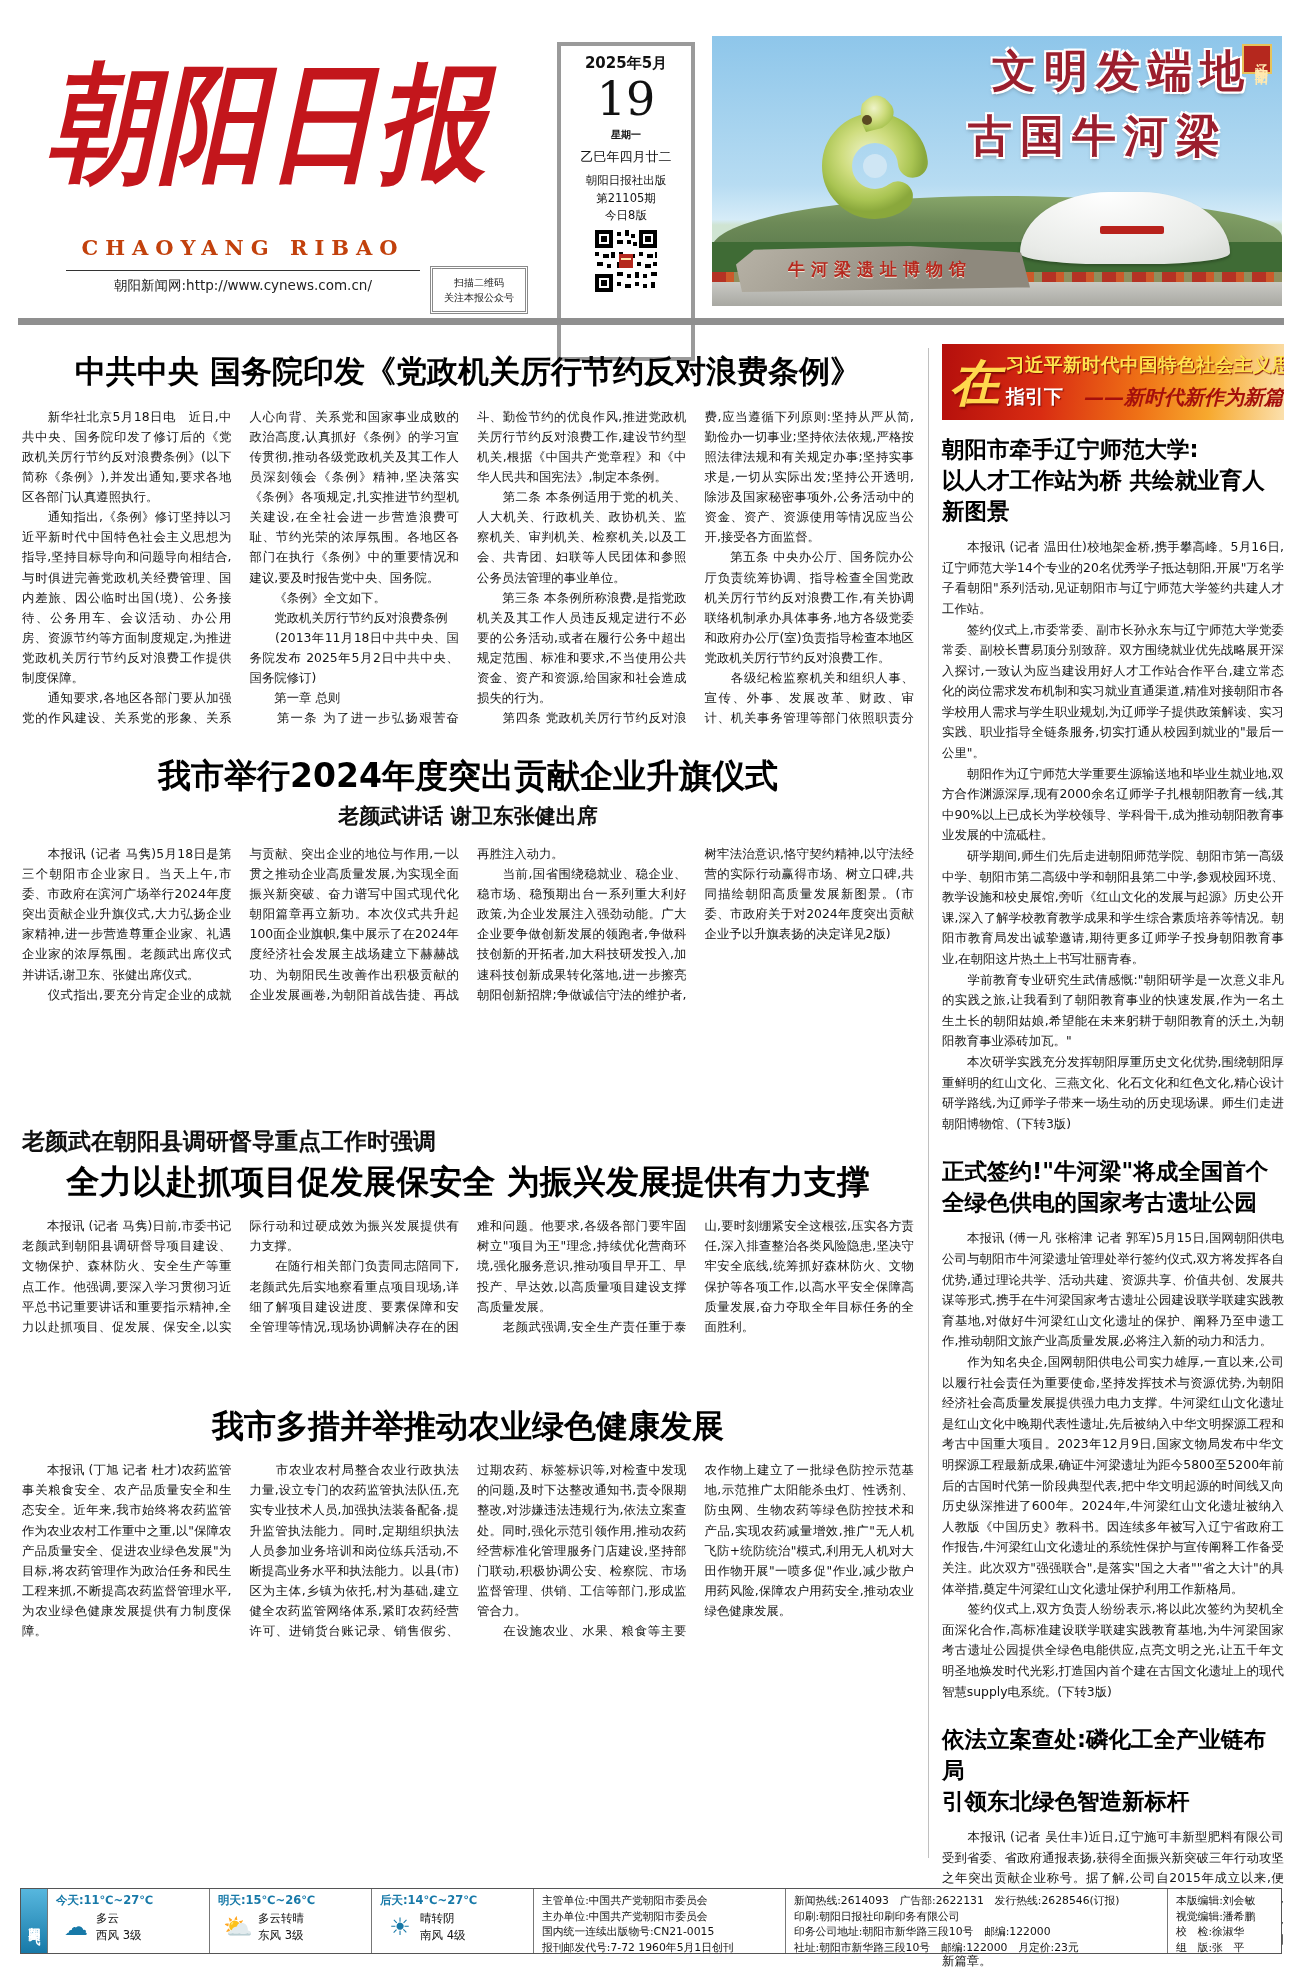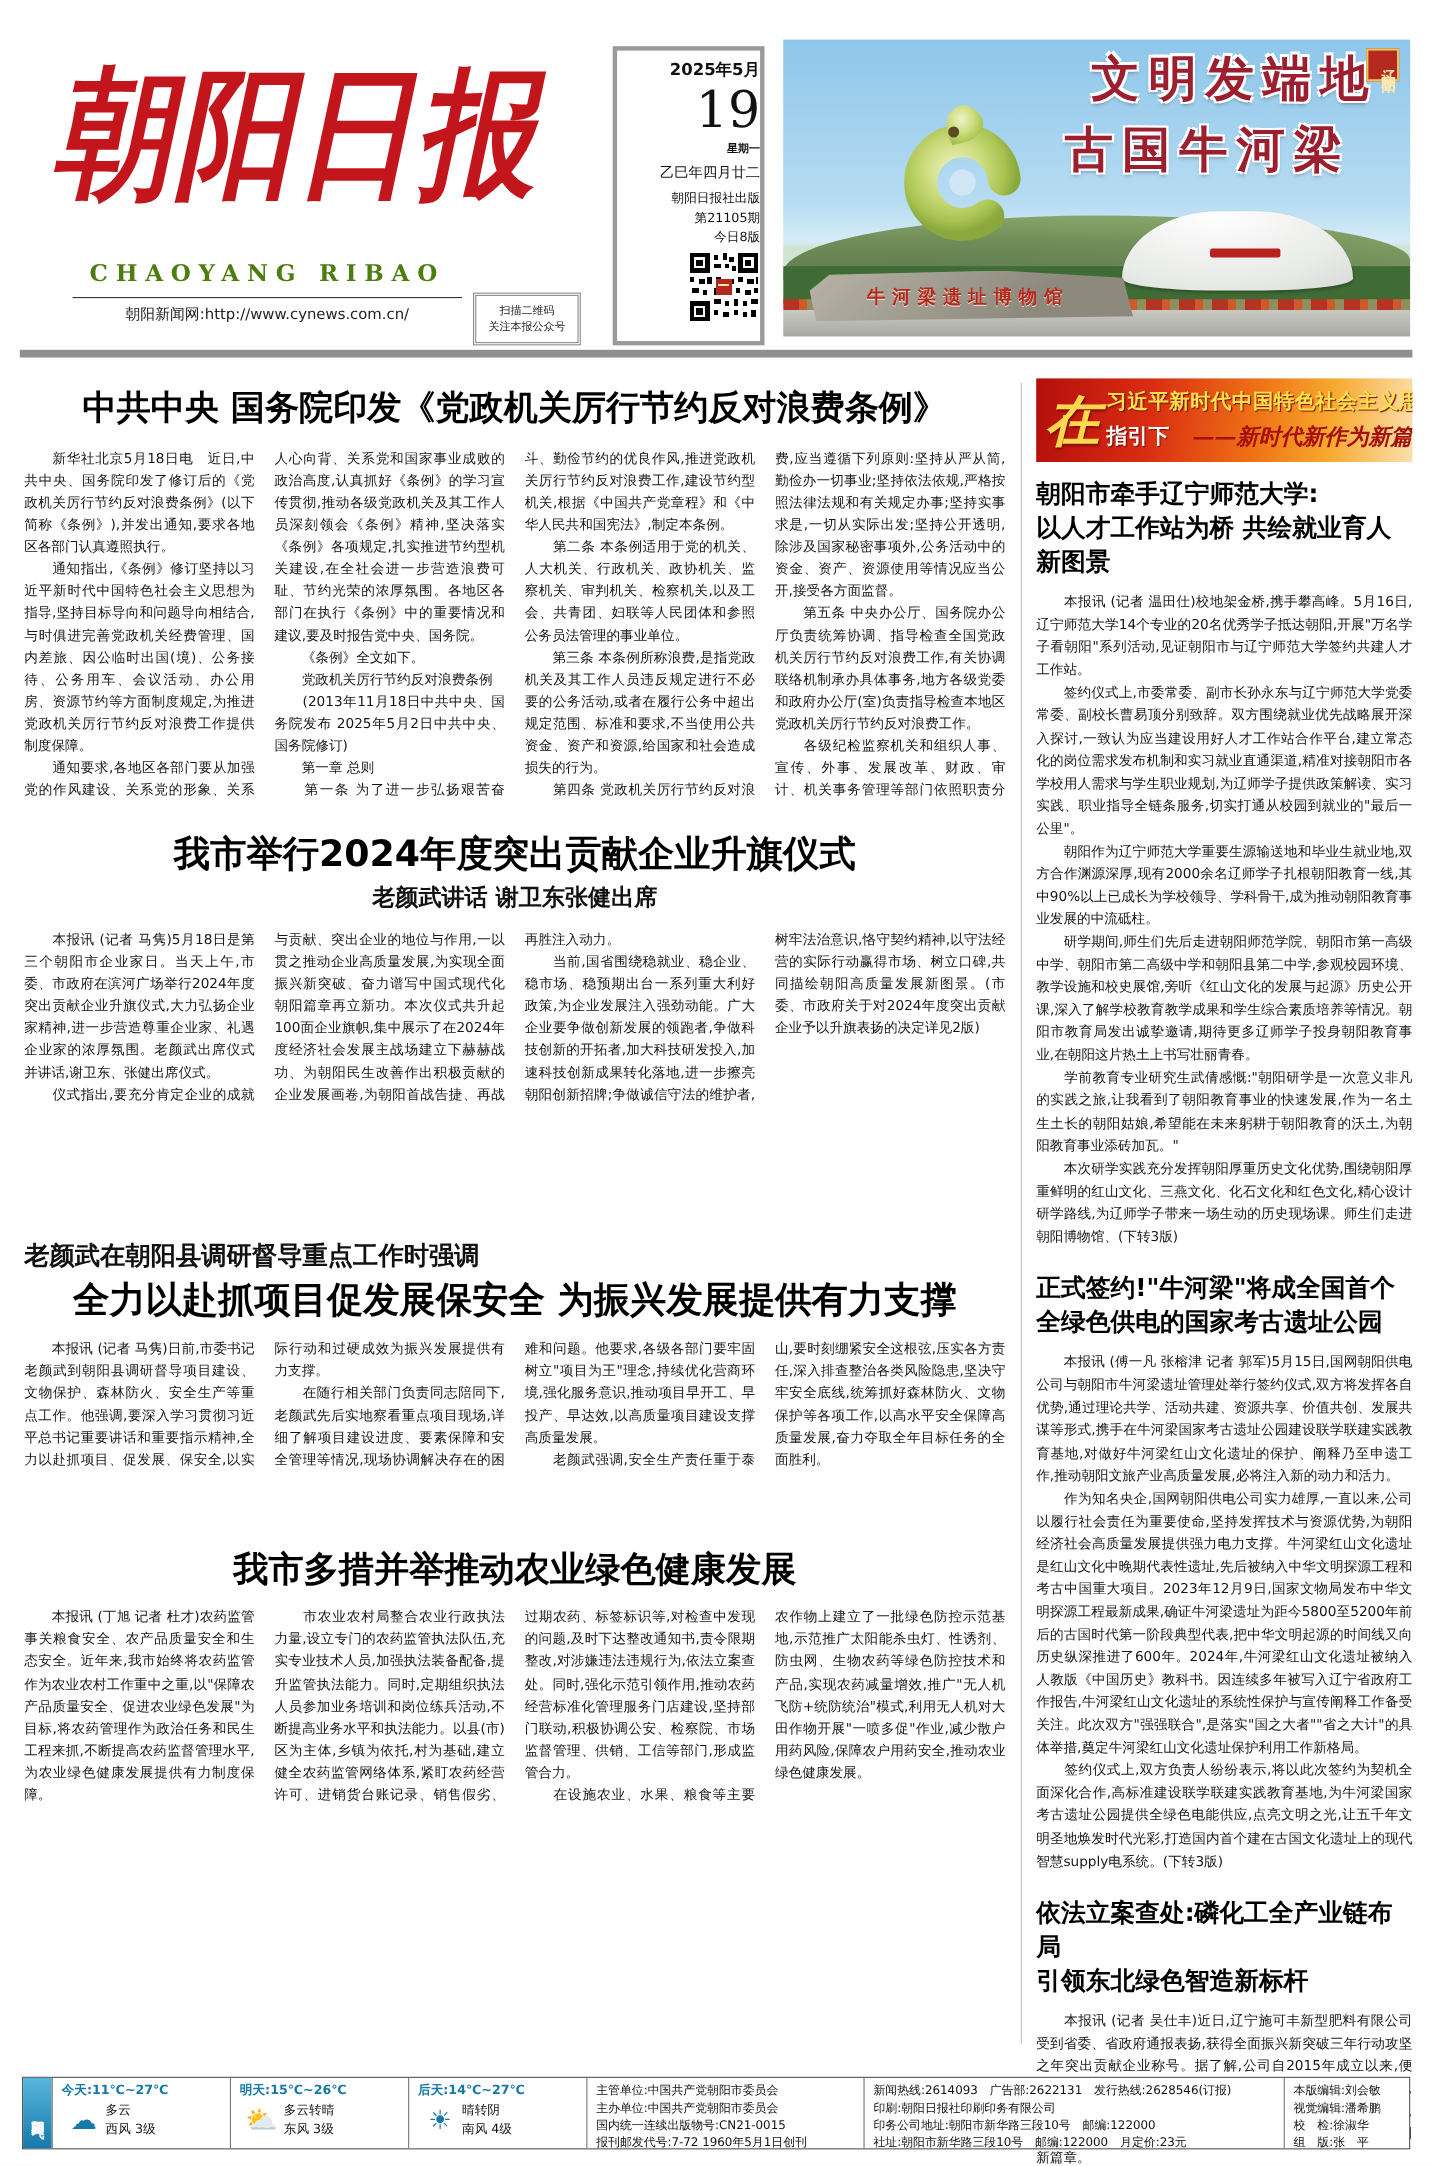--- a/index.html
+++ b/index.html
@@ -4,28 +4,28 @@
 <style>
   html,body{margin:0;padding:0;background:#e8e8e8;}
   .page{position:relative;width:1302px;height:1969px;background:#ffffff;margin:0 auto;
         font-family:"DejaVu Sans","Liberation Sans",sans-serif;color:#111;overflow:hidden;}
   
   .masthead{position:absolute;left:48px;top:30px;width:390px;text-align:center;}
   .masthead-title{font-family:"DejaVu Serif","Liberation Serif",serif;font-weight:bold;font-style:italic;
         font-size:108px;line-height:1.45;color:#c3161c;letter-spacing:2px;white-space:nowrap;
         transform:scaleY(1.18);transform-origin:top center;}
   .masthead-latin{margin-top:48px;font-family:"DejaVu Serif","Liberation Serif",serif;font-weight:bold;
-        font-size:21px;color:#4d7c0f;letter-spacing:7px;}
+        font-size:21px;color:#c2410c;letter-spacing:7px;}
   .masthead-site{margin:10px 18px 0 18px;padding-top:6px;border-top:1.5px solid #333;
         font-size:13.5px;color:#222;}
   .qr-caption-box{position:absolute;left:430px;top:266px;width:92px;height:42px;
         border:3px double #8a8a8a;display:flex;flex-direction:column;justify-content:center;
         text-align:center;font-size:10px;line-height:1.5;color:#222;background:#fff;}
-  .date-box{position:absolute;left:557px;top:42px;width:138px;height:272px;border:4px solid #9a9a9a;
-        background:#fff;text-align:right;padding-top:8px;box-sizing:border-box;}
+  .date-box{position:absolute;left:557px;top:42px;width:138px;height:319px;border:4px solid #9a9a9a;
+        background:#fff;text-align:center;padding-top:8px;box-sizing:border-box;}
   .date-ym{font-size:15px;font-weight:bold;}
   .date-day{font-family:"DejaVu Serif","Liberation Serif",serif;font-size:46px;line-height:1.05;margin-top:2px;}
   .date-week{font-size:10px;font-weight:bold;margin-top:5px;}
   .date-lunar{font-size:13px;margin-top:6px;}
   .date-pub{font-size:11.5px;margin-top:6px;line-height:1.5;}
   .date-qr{margin-top:4px;}
   
   .banner{position:absolute;left:712px;top:36px;width:570px;height:270px;overflow:hidden;
         background:linear-gradient(180deg,#8ec6ea 0%,#b7dcf2 55%,#d6ecf8 68%,#cfe4d2 70%);}
   .banner-hills{position:absolute;left:0;bottom:52px;width:100%;height:58px;

